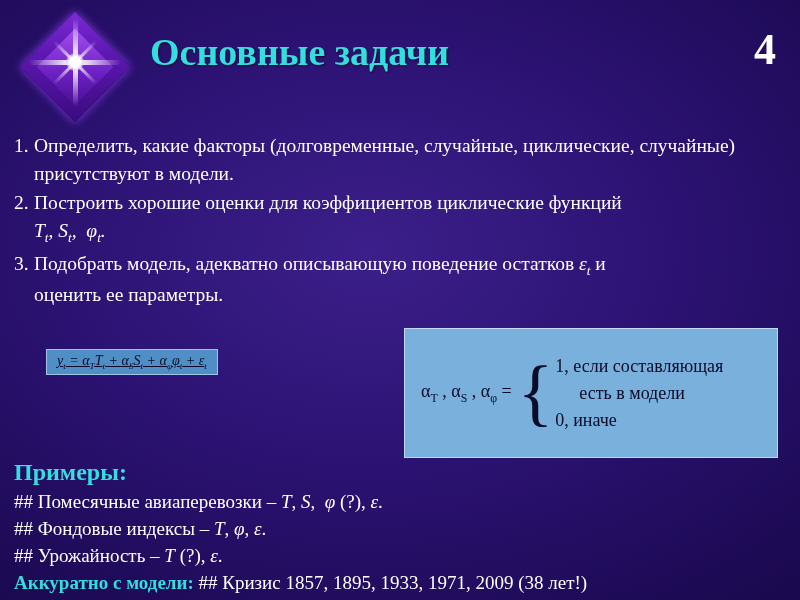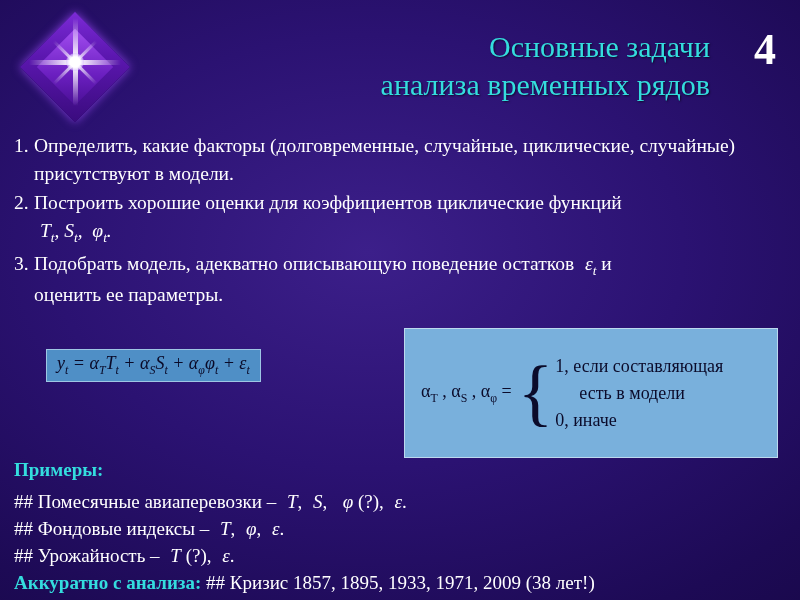--- a/index.html
+++ b/index.html
@@ -101,24 +101,24 @@
     height: 18px;
     border-radius: 50%;
     background: radial-gradient(circle, #ffffff 0%, #ffffff 40%, rgba(210,180,255,.5) 70%, rgba(160,120,255,0) 100%) !important;
   }
   
   .title {
     position: absolute;
     left: 150px;
     top: 28px;
     width: 560px;
-    text-align: right;
+    text-align: left;
     color: #34ddde;
-    font-size: 30px;
-    font-weight: normal;
+    font-size: 38px;
+    font-weight: bold;
     line-height: 1.28;
     text-shadow: 1px 1px 2px rgba(0,0,0,.6);
   }
   .slide-number {
     position: absolute;
     right: 24px;
     top: 24px;
     color: #ffffff;
     font-size: 44px;
     font-weight: bold;
@@ -140,42 +140,43 @@
     margin-bottom: 2px;
   }
   .li .num {
     width: 20px;
     flex: 0 0 20px;
     text-align: left;
   }
   .li .txt {
     flex: 1 1 auto;
   }
-  .it { font-style: italic; margin-left: 6px; }
+  .it { font-style: italic; }
   .sub { font-size: 0.68em; vertical-align: sub; }
   
   .addtitle {
     position: absolute;
     left: 14px;
     top: 318px;
     color: #34ddde;
     font-size: 19.5px;
     font-weight: normal;
   }
   
   .fbox {
     position: absolute;
     background: #4f8fc6;
     border: 1px solid #9ec6e4;
     color: #0a0a28;
     font-family: "Liberation Serif", serif;
     font-style: italic;
-    font-size: 18px;
+    font-size: 14px;
     padding: 3px 10px;
     white-space: nowrap;
+    text-decoration: underline;
   }
   #formula1 { left: 46px; top: 349px; }
   #formula2 { left: 46px; top: 381px; }
   .sup { font-size: 0.66em; vertical-align: super; }
   .sb  { font-size: 0.66em; vertical-align: sub; }
   
   .panel {
     position: absolute;
     left: 404px;
     top: 328px;
@@ -205,21 +206,21 @@
     margin: 0 2px 0 2px;
   }
   .cases { line-height: 1.5; }
   .cases .indent { padding-left: 24px; }
   
   .examples-title {
     position: absolute;
     left: 14px;
     top: 459px;
     color: #34ddde;
-    font-size: 19px;
+    font-size: 24px;
     font-weight: bold;
   }
   .ex {
     position: absolute;
     left: 14px;
     color: #ffffff;
     font-size: 19px;
     white-space: nowrap;
   }
   #ex0 { top: 491px; }
@@ -250,21 +251,20 @@
       <span class="ray-v"></span>
       <span class="ray-h"></span>
       <span class="ray-d1"></span>
       <span class="ray-d2"></span>
       <span class="core"></span>
     </div>
   </div>
 
   <div class="title">
     <div>Основные задачи</div>
-    <div>анализа временных рядов</div>
   </div>
 
   <div class="slide-number">4</div>
 
   <div class="content">
 
     <div class="li">
       <span class="num">1.</span>
       <span class="txt">Определить, какие факторы (долговременные, случайные, циклические, случайные) присутствуют в модели.</span>
     </div>
@@ -312,17 +312,17 @@
     ## Помесячные авиаперевозки – <span class="it">T</span>, <span class="it">S</span>, &nbsp;<span class="it">φ</span> (?), <span class="it">ε</span>.
   </div>
   <div class="ex" id="ex1">
     ## Фондовые индексы – <span class="it">T</span>, <span class="it">φ</span>, <span class="it">ε</span>.
   </div>
   <div class="ex" id="ex2">
     ## Урожайность – <span class="it">T</span> (?), <span class="it">ε</span>.
   </div>
 
   <div class="footer">
-    <span class="lead">Аккуратно с анализа:</span>
+    <span class="lead">Аккуратно с модели:</span>
     <span class="rest">## Кризис 1857, 1895, 1933, 1971, 2009 (38 лет!)</span>
   </div>
 
 </div>
 
 </body></html>

